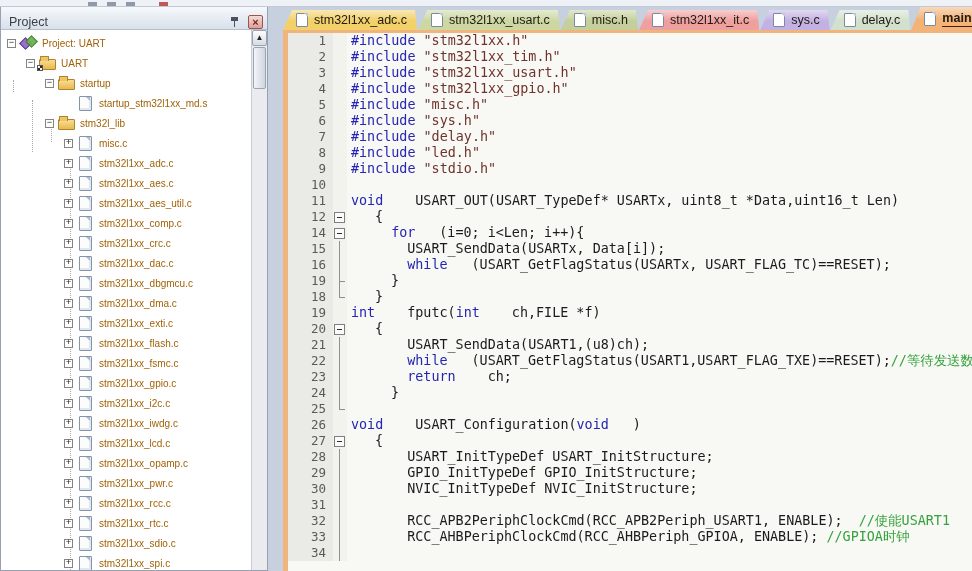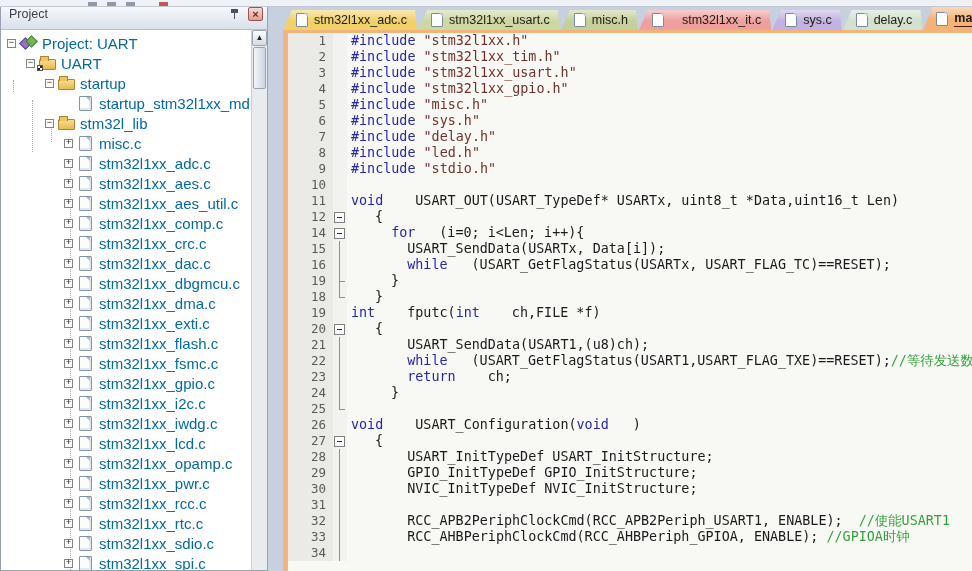--- a/index.html
+++ b/index.html
@@ -9,32 +9,32 @@
   
   .top-strip { height:7px; background:#eef1f5; border-bottom:1px solid #c2c9d4; display:flex; align-items:flex-end; }
   .top-strip .mark { width:9px; height:4px; background:#8f99a8; margin-left:10px; }
   .top-strip .mark.first { margin-left:88px; }
   .top-strip .mark.red { background:#c05a5a; margin-left:24px; }
 
   .main { display:flex; height:564px; }
 
   
   .left-panel { width:268px; flex:none; background:#ffffff; border:1px solid #97a1b2; border-top:none; display:flex; flex-direction:column; }
-  .panel-header { height:23px; flex:none; background:linear-gradient(#f6f9fc,#d8e0ea); border-bottom:1px solid #b6bfcc; display:flex; align-items:flex-start; padding:0 4px 0 8px; }
+  .panel-header { height:23px; flex:none; background:linear-gradient(#f6f9fc,#d8e0ea); border-bottom:1px solid #b6bfcc; display:flex; align-items:flex-end; padding:0 4px 0 8px; }
   .panel-title { font-size:12.5px; color:#3a3f46; flex:1; }
   .pin-btn { width:14px; height:14px; position:relative; margin-right:6px; cursor:default; }
   .pin-btn::before { content:''; position:absolute; left:3px; top:2px; width:7px; height:4px; background:#4a5260; }
   .pin-btn::after { content:''; position:absolute; left:6px; top:6px; width:1px; height:6px; background:#4a5260; }
   .close-btn { width:15px; height:14px; border:1px solid #a05050; border-radius:2px; background:linear-gradient(#f3dcd6,#dba196); color:#7a1f1f; font-size:11px; line-height:12px; text-align:center; font-weight:bold; }
 
   .panel-body { flex:1; display:flex; overflow:hidden; position:relative; }
   .tree { flex:1; overflow:hidden; position:relative; padding-top:3px; }
 
   .treerow { height:20px; display:flex; align-items:center; white-space:nowrap; position:relative; z-index:2; }
-  .treerow .lbl { font-size:15px; color:#0369a1; padding:0 3px; }
+  .treerow .lbl { font-size:10px; color:#a16207; padding:0 3px; }
   .expbox { width:9px; height:9px; flex:none; border:1px solid #848484; background:#fff; color:#222;
             font-size:9px; line-height:7px; text-align:center; font-family:"Liberation Mono",monospace; }
   .expspacer { width:9px; flex:none; }
 
   .icon { width:17px; height:16px; position:relative; flex:none; margin:0 2px 0 4px; }
   .icon.folder::before, .icon.folder-target::before { content:''; position:absolute; left:0; top:4px; width:15px; height:9px;
        background:linear-gradient(#f9dd93,#e9b84f); border:1px solid #ad8530; border-radius:1px; }
   .icon.folder::after, .icon.folder-target::after { content:''; position:absolute; left:1px; top:1px; width:7px; height:4px;
        background:#eec561; border:1px solid #ad8530; border-bottom:none; border-radius:1px 1px 0 0; }
   .mini { position:absolute; left:-2px; bottom:0; width:6px; height:6px; z-index:3;
@@ -264,21 +264,21 @@
           <span class="tlabel">stm32l1xx_adc.c</span>
         </div>
         <div class="tab" style="background-color: rgb(204, 215, 162);">
           <span class="docicon"></span>
           <span class="tlabel">stm32l1xx_usart.c</span>
         </div>
         <div class="tab" style="background-color: rgb(197, 207, 155); align-items: center;">
           <span class="docicon"></span>
           <span class="tlabel">misc.h</span>
         </div>
-        <div class="tab" style="background-color: rgb(238, 159, 158); gap: 12px;">
+        <div class="tab" style="background-color: rgb(238, 159, 158);">
           <span class="docicon"></span>
           <span class="tlabel">stm32l1xx_it.c</span>
         </div>
         <div class="tab" style="background-color: rgb(195, 177, 227);">
           <span class="docicon"></span>
           <span class="tlabel">sys.c</span>
         </div>
         <div class="tab" style="background-color: rgb(210, 224, 205);">
           <span class="docicon"></span>
           <span class="tlabel">delay.c</span>

